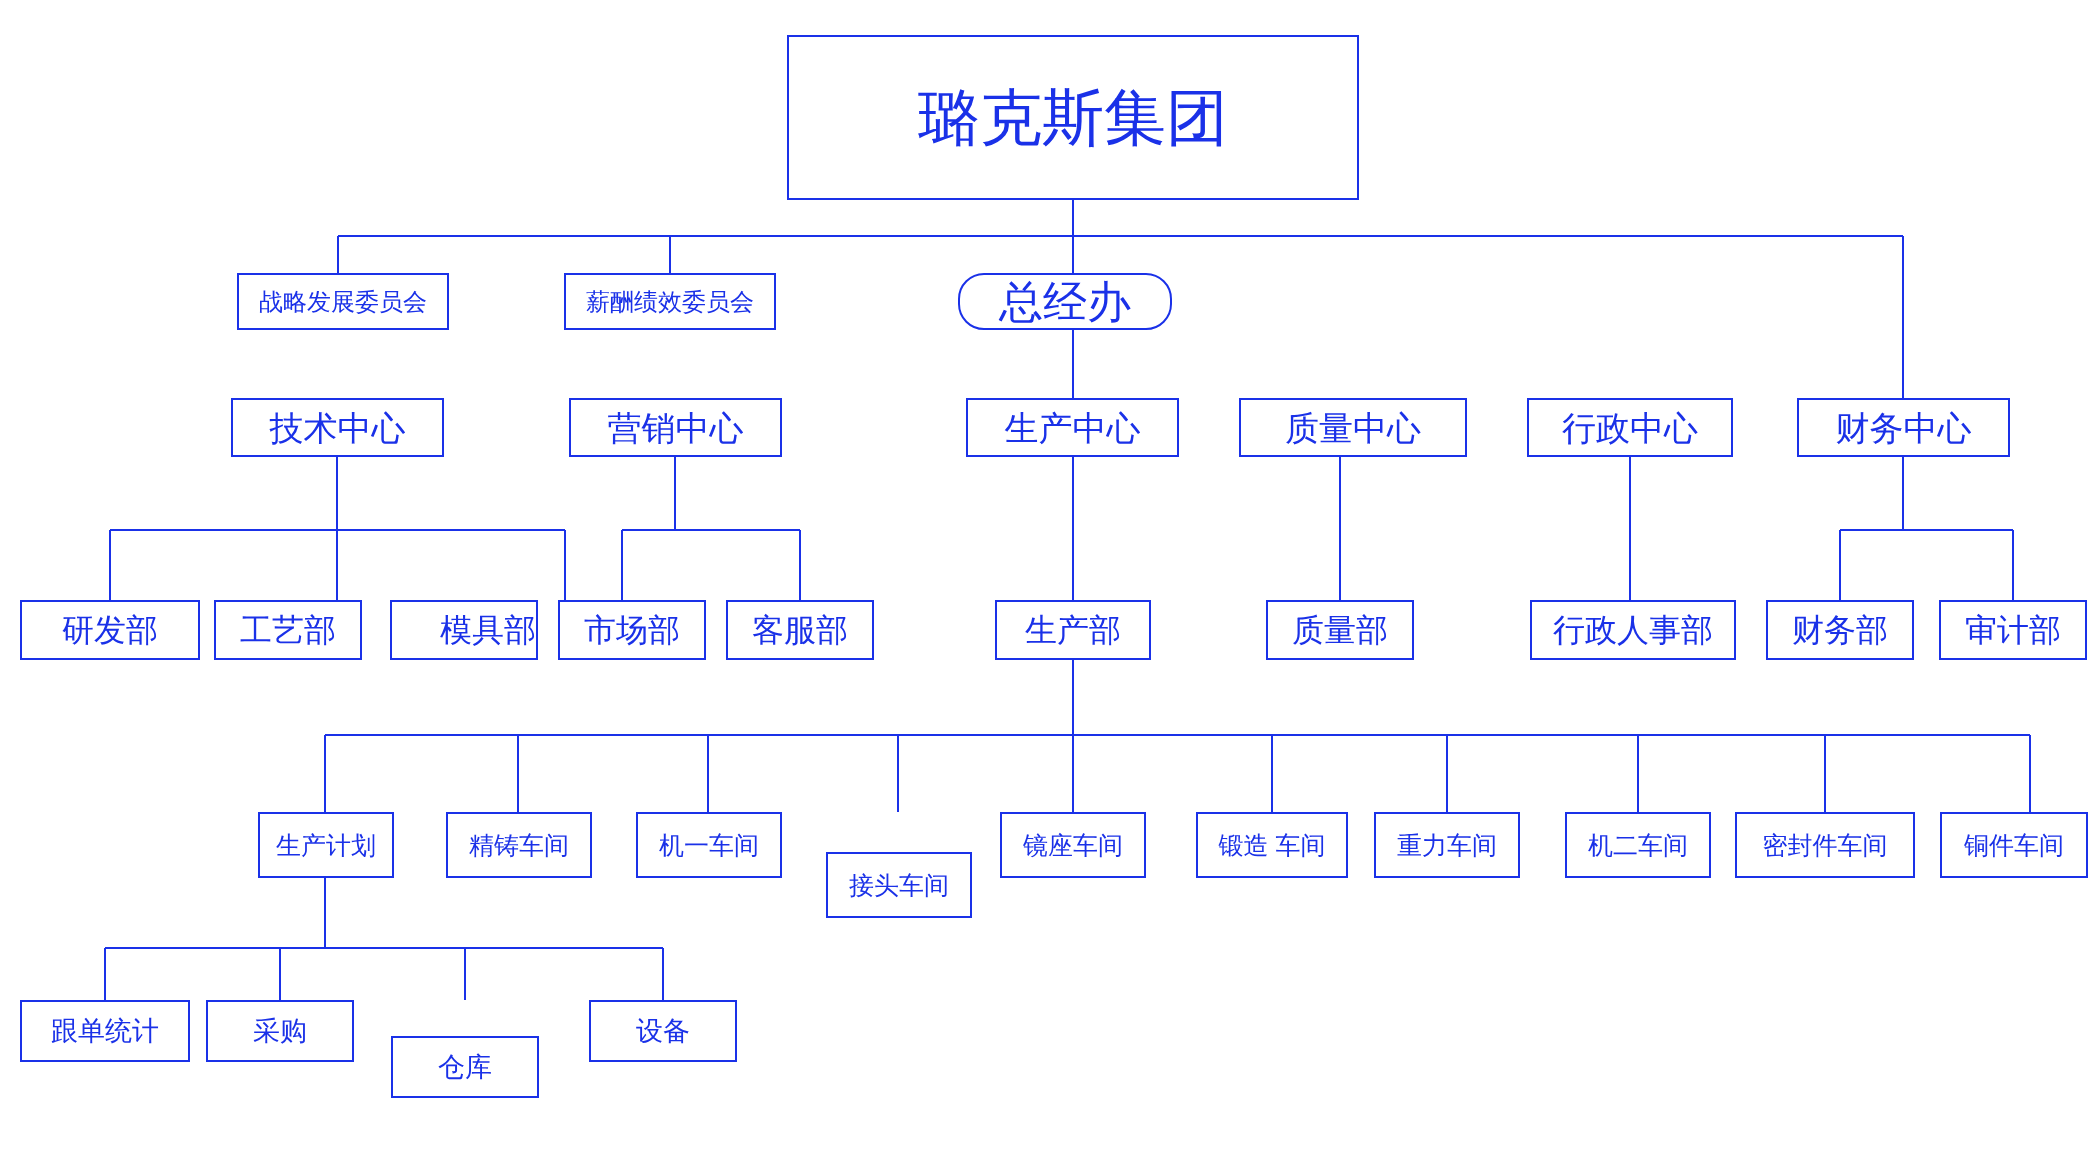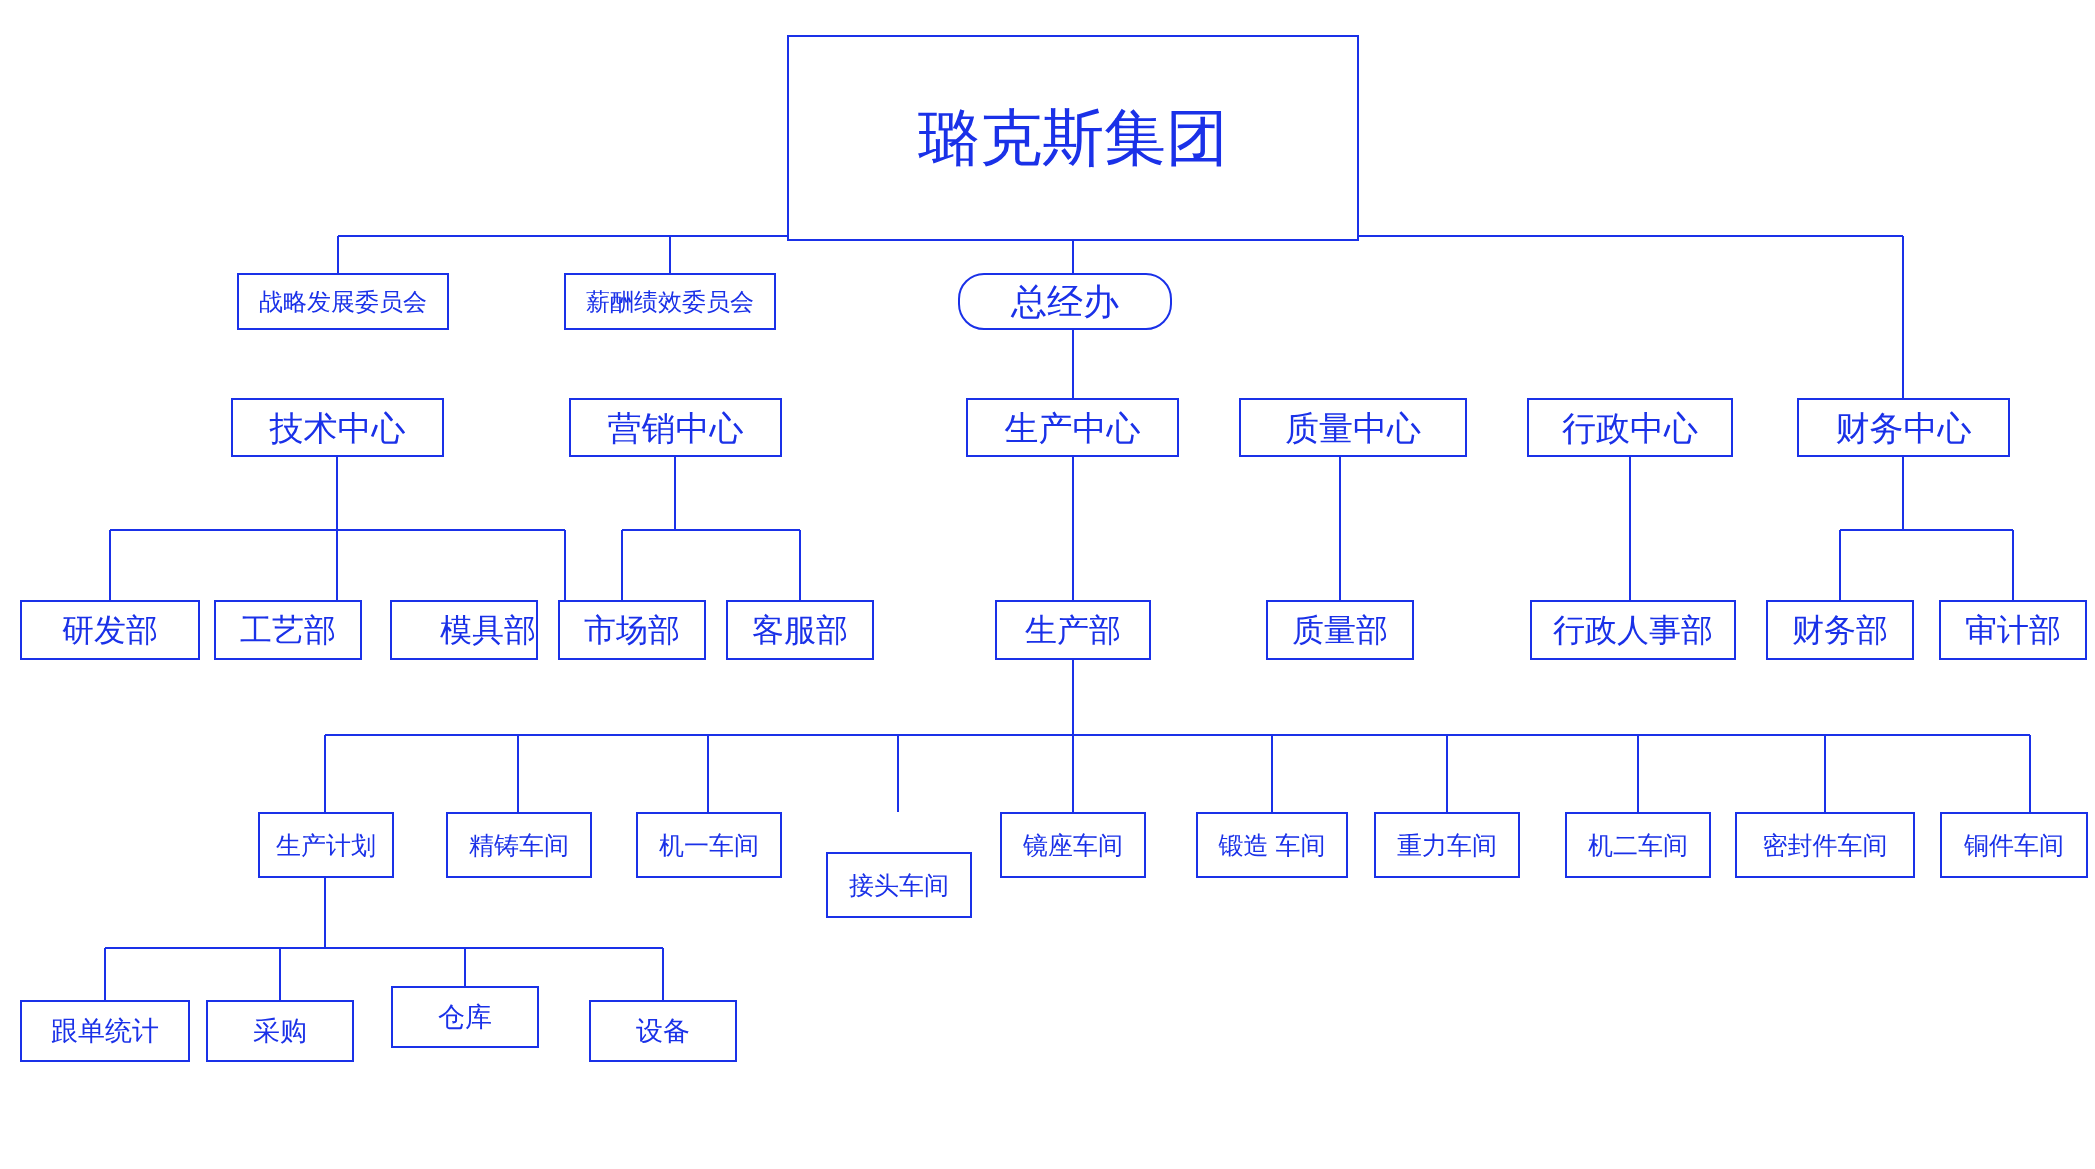--- a/index.html
+++ b/index.html
@@ -39,21 +39,21 @@
     white-space: pre;
   }
   .node-label {
     color: #1a31e8;
     display: block;
     white-space: pre;
     text-align: center;
   }
   .lvl-root   { font-size: 62px; }
   .lvl-comm   { font-size: 24px; }
-  .lvl-gm     { font-size: 36px; border-radius: 26px; }
+  .lvl-gm     { font-size: 44px; border-radius: 26px; }
   .lvl-center { font-size: 34px; }
   .lvl-dept   { font-size: 32px; }
   .lvl-shop   { font-size: 25px; }
   .lvl-sub    { font-size: 27px; }
 </style>
 </head>
 <body>
 
 <div id="chart-root">
 
@@ -110,21 +110,21 @@
 
       <line x1="325" y1="878" x2="325" y2="948"></line>
       <line x1="105" y1="948" x2="663" y2="948"></line>
       <line x1="105" y1="948" x2="105" y2="1000"></line>
       <line x1="280" y1="948" x2="280" y2="1000"></line>
       <line x1="465" y1="948" x2="465" y2="1000"></line>
       <line x1="663" y1="948" x2="663" y2="1000"></line>
     </g>
   </svg>
 
-  <div class="node-box lvl-root" style="left:787px; top:35px; width:572px; height:206px;">
+  <div class="node-box lvl-root" style="left:787px; top:35px; width:572px; height:165px;">
     <span class="node-label">璐克斯集团</span>
   </div>
 
   <div class="node-box lvl-comm" style="left:237px; top:273px; width:212px; height:57px;">
     <span class="node-label">战略发展委员会</span>
   </div>
   <div class="node-box lvl-comm" style="left:564px; top:273px; width:212px; height:57px;">
     <span class="node-label">薪酬绩效委员会</span>
   </div>
 
@@ -212,20 +212,20 @@
   <div class="node-box lvl-shop" style="left:1940px; top:812px; width:148px; height:66px;">
     <span class="node-label">铜件车间</span>
   </div>
 
   <div class="node-box lvl-sub" style="left:20px; top:1000px; width:170px; height:62px;">
     <span class="node-label">跟单统计</span>
   </div>
   <div class="node-box lvl-sub" style="left:206px; top:1000px; width:148px; height:62px;">
     <span class="node-label">采购</span>
   </div>
-  <div class="node-box lvl-sub" style="left:391px; top:986px; width:148px; height:62px;">
+  <div class="node-box lvl-sub" style="left:391px; top:1036px; width:148px; height:62px;">
     <span class="node-label">仓库</span>
   </div>
   <div class="node-box lvl-sub" style="left:589px; top:1000px; width:148px; height:62px;">
     <span class="node-label">设备</span>
   </div>
 
 </div>
 
 </body></html>

